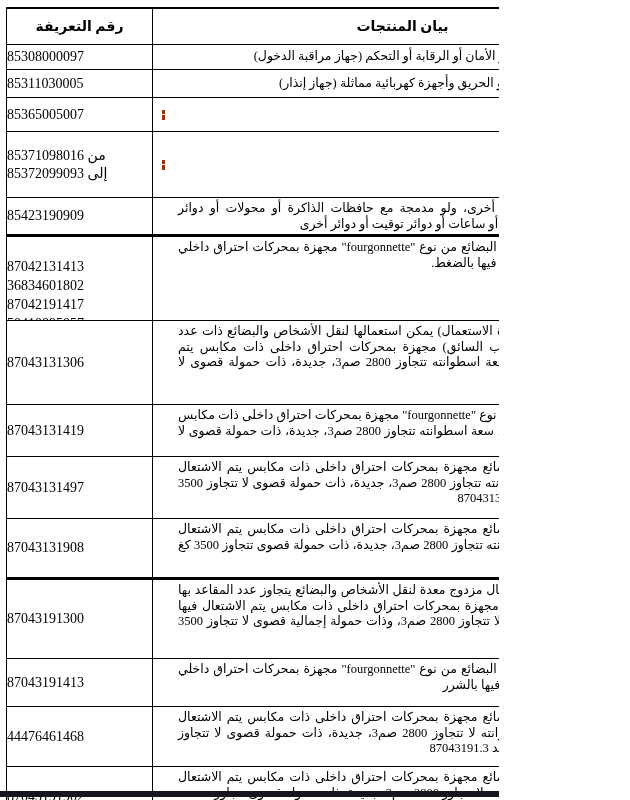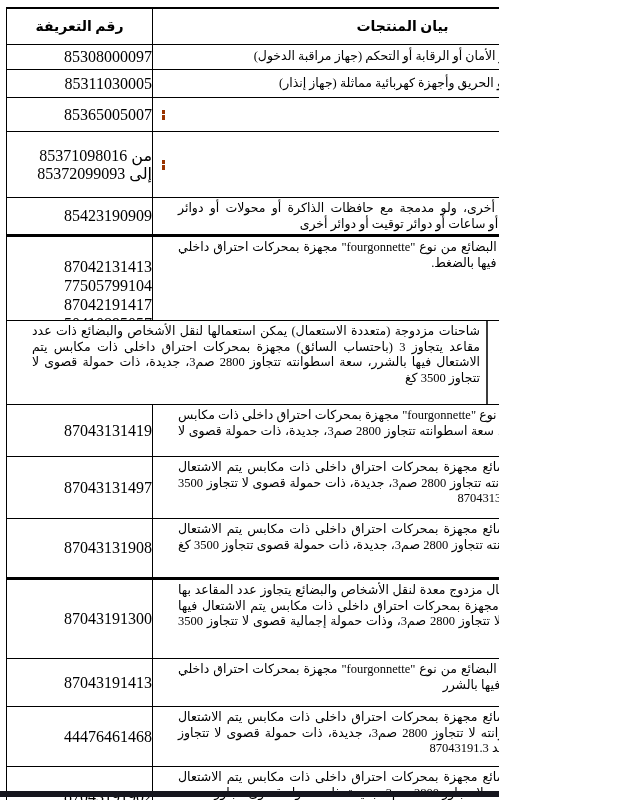--- a/index.html
+++ b/index.html
@@ -5,21 +5,21 @@
   html,body{margin:0;padding:0;background:#fff;}
   .page{position:relative;width:499px;height:800px;background:#ffffff;overflow:hidden;
         font-family:"Liberation Serif","DejaVu Serif","DejaVu Sans",serif;color:#000;}
   .gutter{position:absolute;left:607px;top:0;width:5px;height:800px;background:#d2d2d2;z-index:0;}
   .tbl{position:absolute;left:6px;top:7px;width:724px;z-index:1;
        border-top:2px solid #000;border-left:1px solid #000;}
   .row{display:flex;border-bottom:1px solid #000;box-sizing:border-box;background:transparent;}
   .row.thick{border-bottom-width:3px;}
   .cell{box-sizing:border-box;overflow:hidden;}
   .num{width:146px;border-right:1px solid #000;display:flex;flex-direction:column;
-       align-items:flex-start;justify-content:center;font-size:16px;line-height:18px;
+       align-items:flex-end;justify-content:center;font-size:14px;line-height:18px;
        text-align:center;direction:rtl;}
   .num.top{justify-content:flex-start;padding-top:20px;line-height:19px;}
   .desc{width:461px;border-right:2px solid #3c3c3c;direction:rtl;text-align:justify;
         font-size:12.5px;line-height:15.5px;padding:3px 6px 0 5px;margin-left:20px;}
   .desc.mid{display:flex;align-items:center;padding-top:0;}
   .bond{flex:1;position:relative;}
   .hdr{height:36px;}
   .hdr .num,.hdr .desc{font-weight:bold;font-size:14px;display:flex;align-items:center;
         justify-content:center;text-align:center;padding:0;}
   .frag-red{position:absolute;left:9px;top:50%;transform:translateY(-50%);width:3px;height:10px;
@@ -98,31 +98,34 @@
         <span>معالجات ووحدات تحكم أخرى، ولو مدمجة مع حافظات الذاكرة أو محولات أو دوائر منطقية أو مكبرات صوت أو ساعات أو دوائر توقيت أو دوائر أخرى</span>
       </div>
       <div class="cell bond">
         <span class="frag-red"></span>
       </div>
     </div>
 
     <div class="row" style="height:84px">
       <div class="cell num top">
         <span>87042131413</span>
-        <span>77505799104</span>
+        <span>36834601802</span>
         <span>87042191417</span>
         <span>50410895057</span>
       </div>
       <div class="cell desc">
         <span>عربات سيارة معدة لنقل البضائع من نوع "fourgonnette" مجهزة بمحركات احتراق داخلي ذات مكابس يتم الاشتعال فيها بالضغط.</span>
       </div>
       <div class="cell bond"></div>
     </div>
 
     <div class="row" style="height:84px">
+      <div class="cell num">
+        <span>87043131306</span>
+      </div>
       <div class="cell desc">
         <span>شاحنات مزدوجة (متعددة الاستعمال) يمكن استعمالها لنقل الأشخاص والبضائع ذات عدد مقاعد يتجاوز 3 (باحتساب السائق) مجهزة بمحركات احتراق داخلى ذات مكابس يتم الاشتعال فيها بالشرر، سعة اسطوانته تتجاوز 2800 صم3، جديدة، ذات حمولة قصوى لا تتجاوز 3500 كغ</span>
       </div>
       <div class="cell bond"></div>
     </div>
 
     <div class="row" style="height:52px">
       <div class="cell num">
         <span>87043131419</span>
       </div>

